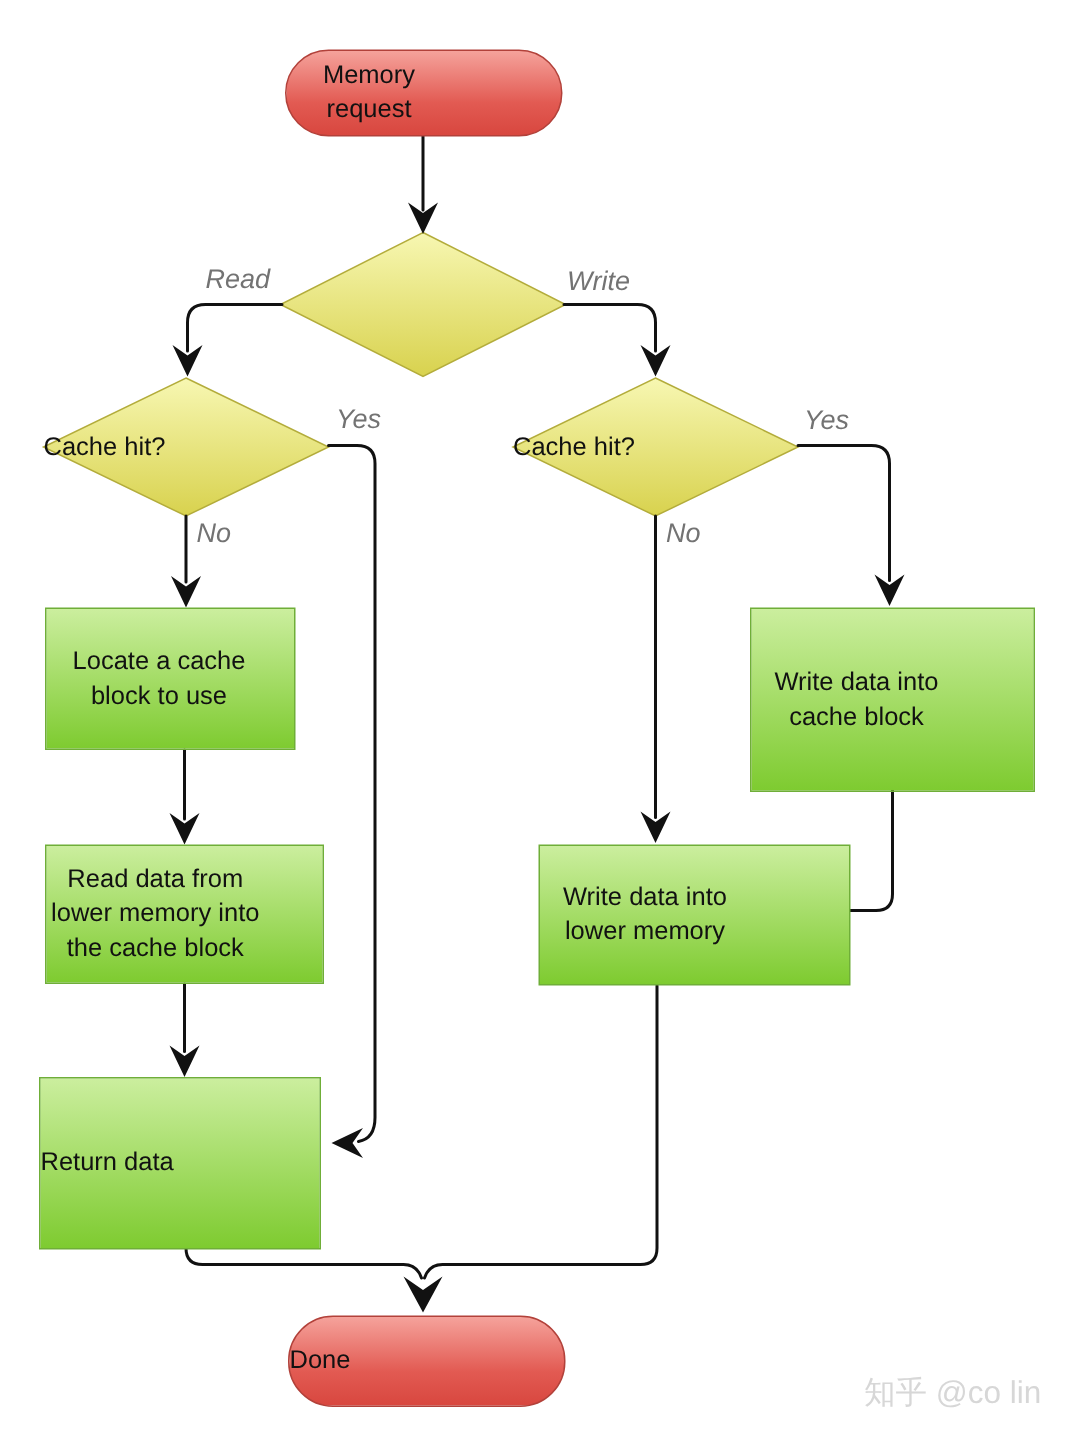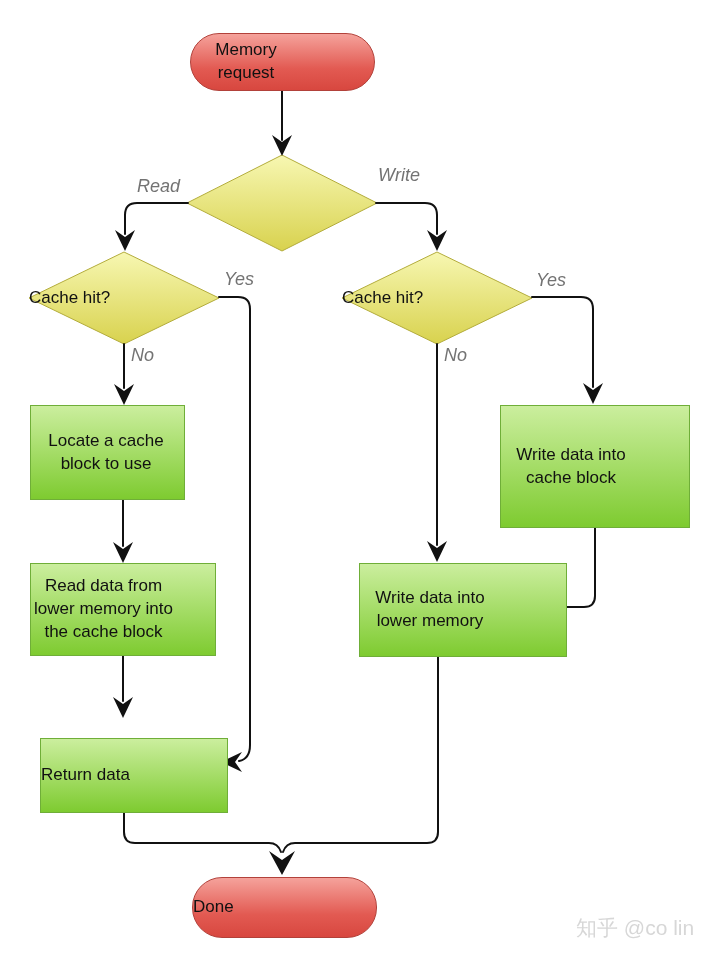--- a/index.html
+++ b/index.html
@@ -116,38 +116,38 @@
     <span>Done</span>
   </div>
 
   <div class="node diamond-label" style="left:29px; top:252px; width:190px; height:92px;">
     <span>Cache hit?</span>
   </div>
   <div class="node diamond-label" style="left:342px; top:252px; width:190px; height:92px;">
     <span>Cache hit?</span>
   </div>
 
-  <div class="node process" style="left:30px; top:405px; width:155px; height:95px;">
+  <div class="node process" style="left:30px; top:405px; width:167px; height:95px;">
     <span class="wrap-150">Locate a cache block to use</span>
   </div>
   <div class="node process" style="left:30px; top:563px; width:186px; height:93px;">
     <span class="wrap-145">Read data from lower memory into the cache block</span>
   </div>
-  <div class="node process" style="left:40px; top:718px; width:188px; height:75px;margin-top:20px;">
+  <div class="node process" style="left:26px; top:718px; width:188px; height:115px;">
     <span>Return data</span>
   </div>
   <div class="node process" style="left:500px; top:405px; width:190px; height:123px;">
     <span class="wrap-140">Write data into cache block</span>
   </div>
   <div class="node process" style="left:359px; top:563px; width:208px; height:94px;">
     <span class="wrap-140">Write data into lower memory</span>
   </div>
 
   <div class="edge-label" style="left:137px; top:177px;">Read</div>
-  <div class="edge-label" style="left:378px; top:166px;">Write</div>
+  <div class="edge-label" style="left:378px; top:178px;">Write</div>
   <div class="edge-label" style="left:224px; top:270px;">Yes</div>
   <div class="edge-label" style="left:131px; top:346px;">No</div>
   <div class="edge-label" style="left:536px; top:271px;">Yes</div>
   <div class="edge-label" style="left:444px; top:346px;">No</div>
 
   <div class="watermark">知乎 @co lin</div>
 
 </div>
 
 </body></html>

